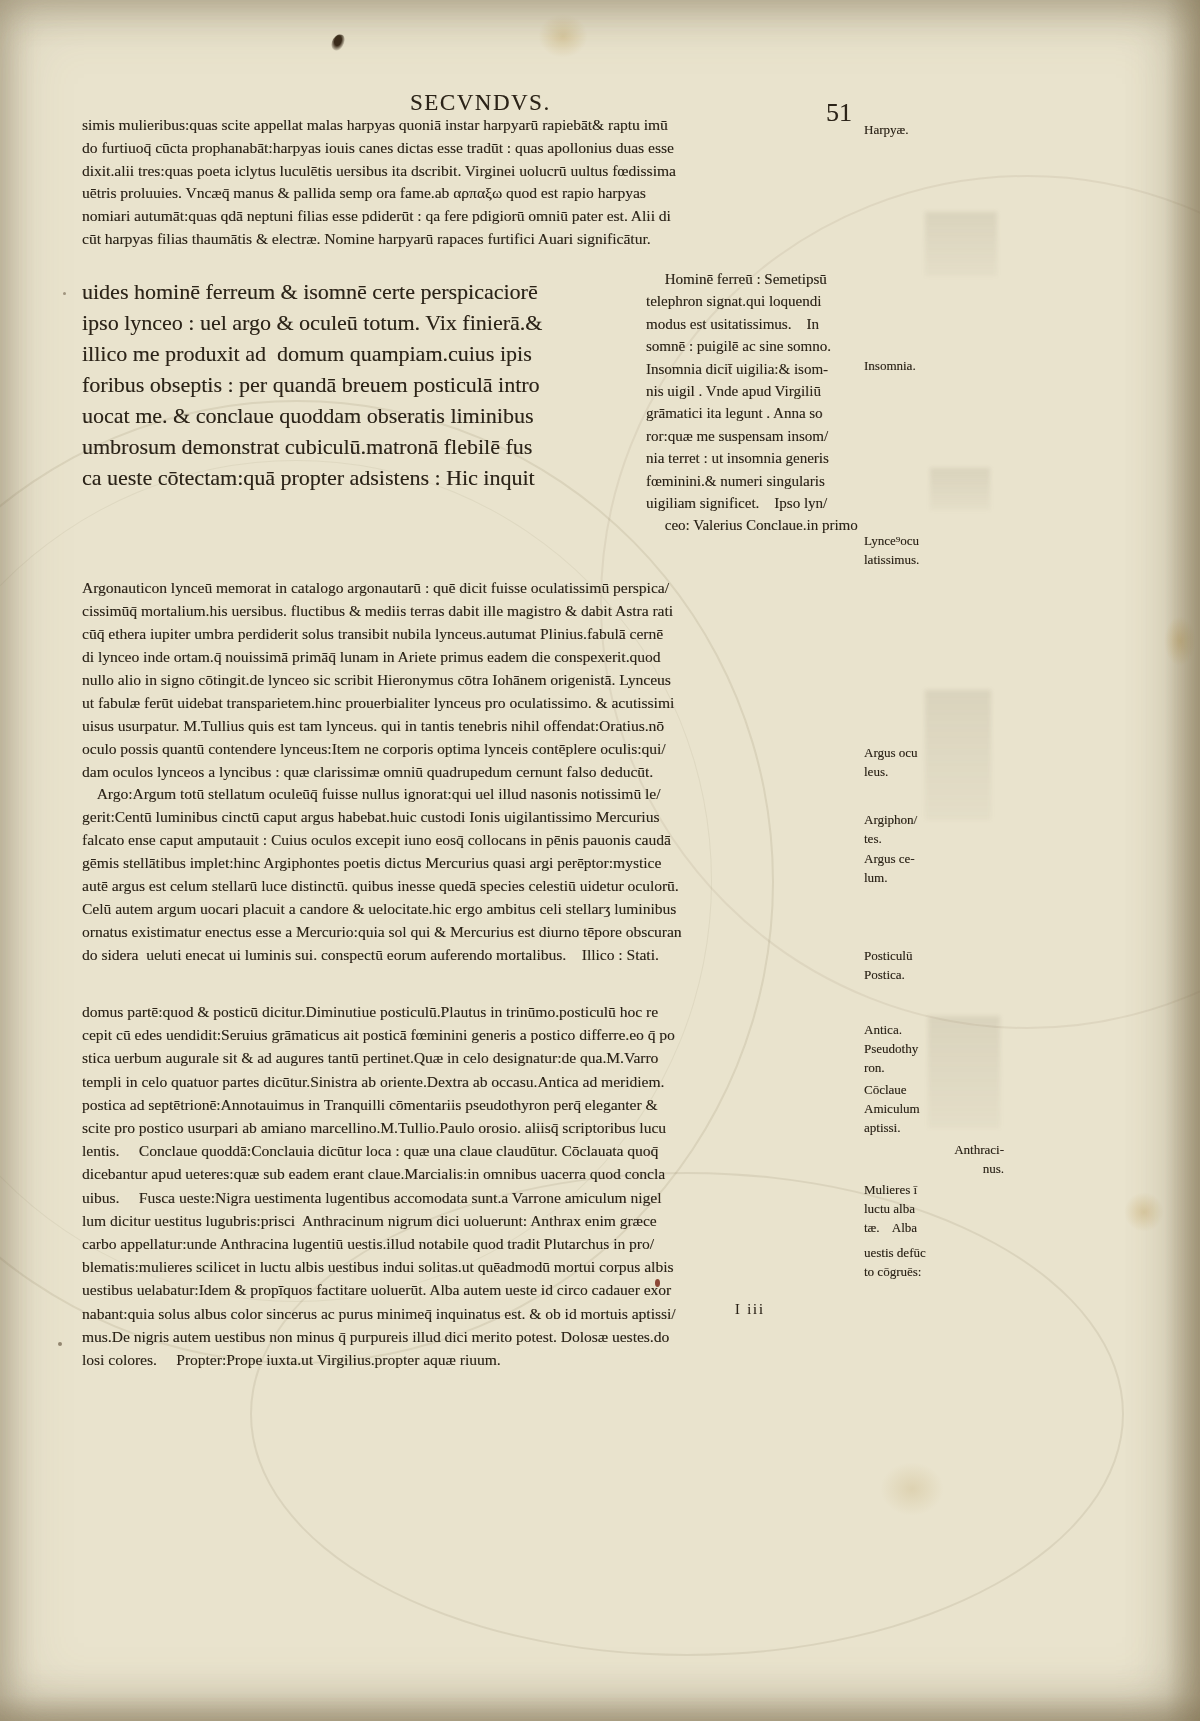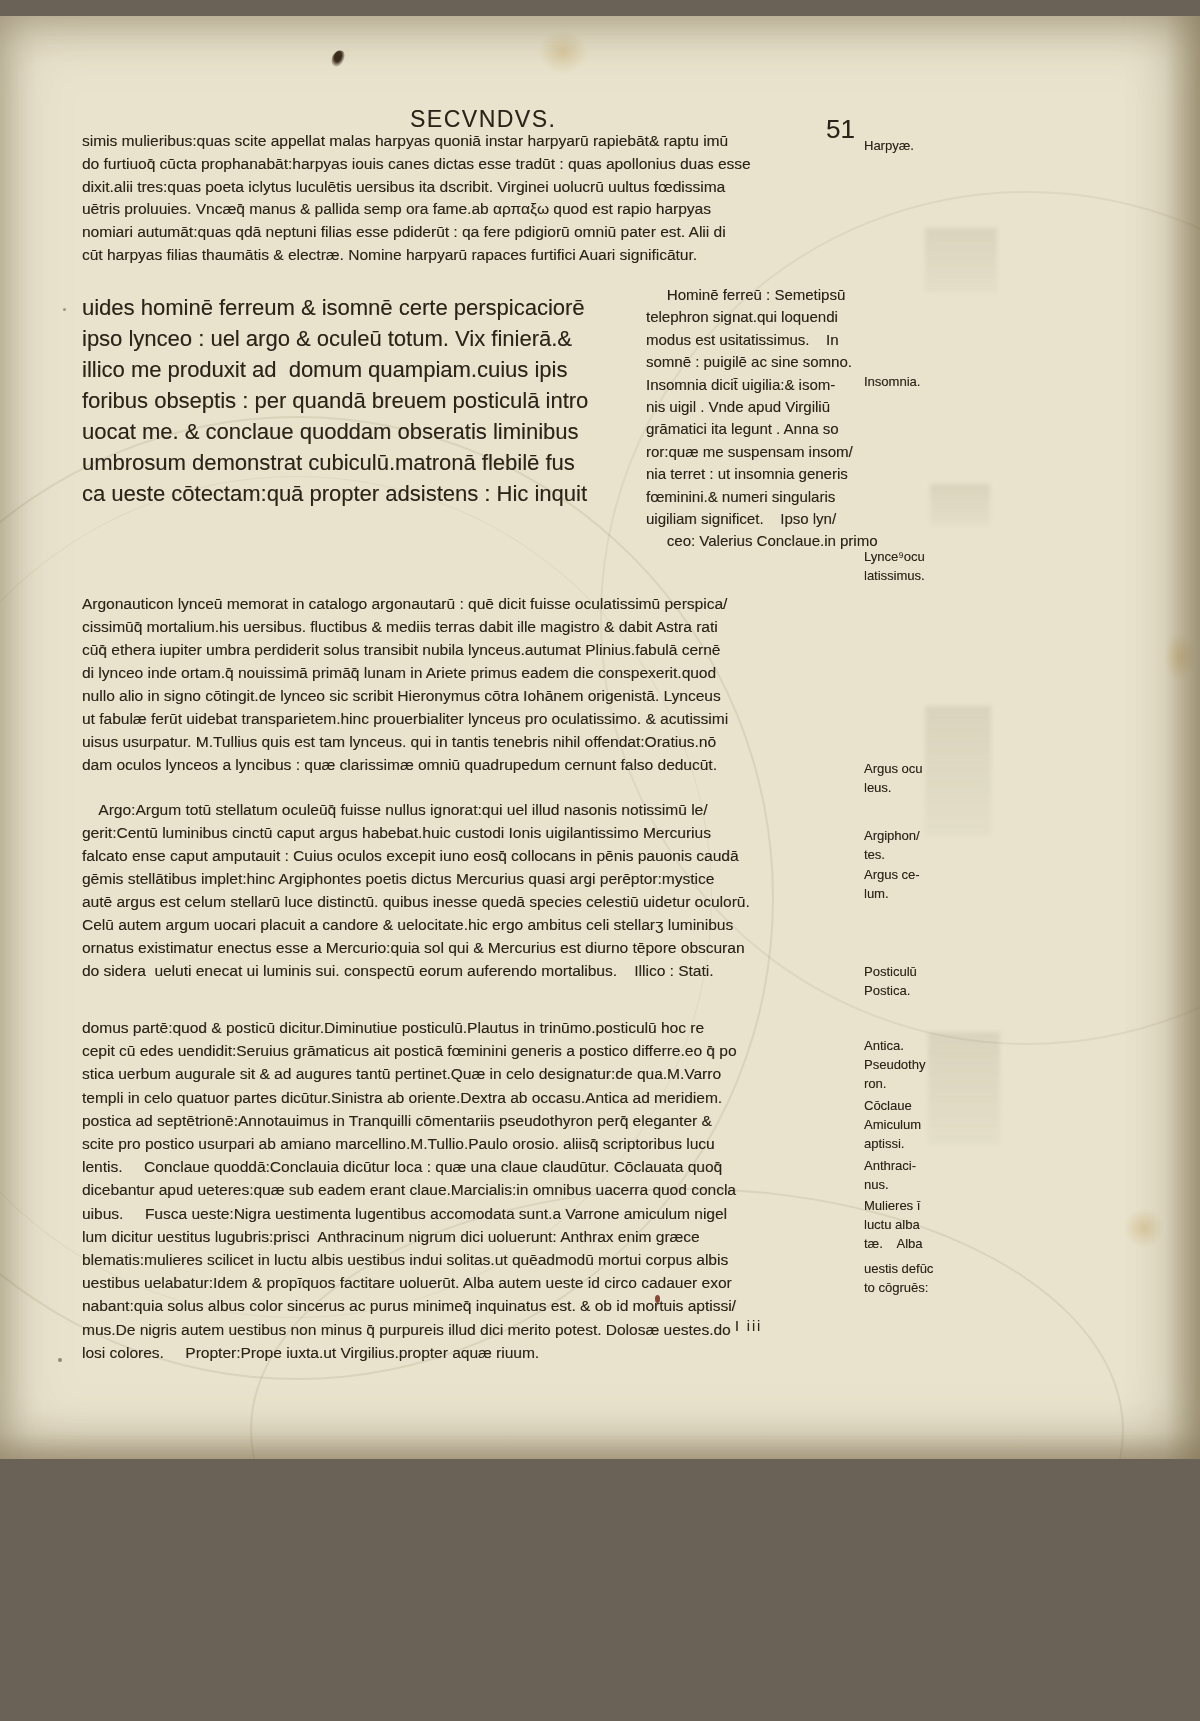--- a/index.html
+++ b/index.html
@@ -1,22 +1,22 @@
 <!DOCTYPE html>
 <html><head>
 <meta charset="utf-8">
 <style>
   html,body{margin:0;padding:0;background:#6b6257;}
   .page{
     position:relative;
-    width:1200px;height:1443px;
-    margin:16px auto;
+    width:1200px;height:1721px;
+    margin:0 auto;
     background-color:#e9e3cd;
     overflow:hidden;
-    font-family:Liberation Sans, sans-serif;
+    font-family:Liberation Serif, serif;
     color:#2b2318;
   }
   
   .page::after{
     content:"";position:absolute;inset:0;pointer-events:none;
     box-shadow:
       inset 0 0 70px rgba(120,105,75,0.28),
       inset -28px 0 45px rgba(105,90,60,0.25),
       inset 14px 0 30px rgba(120,105,75,0.14),
       inset 0 -22px 35px rgba(110,95,65,0.18),
@@ -125,20 +125,21 @@
     </div>
 
   <div class="b ink blk-lyn">
       <div class="tl">Argonauticon lynceū memorat in catalogo argonautarū : quē dicit fuisse oculatissimū perspica/</div>
       <div class="tl">cissimūq̄ mortalium.his uersibus. fluctibus &amp; mediis terras dabit ille magistro &amp; dabit Astra rati</div>
       <div class="tl">cūq̄ ethera iupiter umbra perdiderit solus transibit nubila lynceus.autumat Plinius.fabulā cernē</div>
       <div class="tl">di lynceo inde ortam.q̄ nouissimā primāq̄ lunam in Ariete primus eadem die conspexerit.quod</div>
       <div class="tl">nullo alio in signo cōtingit.de lynceo sic scribit Hieronymus cōtra Iohānem origenistā. Lynceus</div>
       <div class="tl">ut fabulæ ferūt uidebat transparietem.hinc prouerbialiter lynceus pro oculatissimo. &amp; acutissimi</div>
       <div class="tl">uisus usurpatur. M.Tullius quis est tam lynceus. qui in tantis tenebris nihil offendat:Oratius.nō</div>
+      <div class="tl">oculo possis quantū contendere lynceus:Item ne corporis optima lynceis contēplere oculis:qui/</div>
       <div class="tl">dam oculos lynceos a lyncibus : quæ clarissimæ omniū quadrupedum cernunt falso deducūt.</div>
     </div>
   <div class="b ink blk-arg">
       <div class="tl">    Argo:Argum totū stellatum oculeūq̄ fuisse nullus ignorat:qui uel illud nasonis notissimū le/</div>
       <div class="tl">gerit:Centū luminibus cinctū caput argus habebat.huic custodi Ionis uigilantissimo Mercurius</div>
       <div class="tl">falcato ense caput amputauit : Cuius oculos excepit iuno eosq̄ collocans in pēnis pauonis caudā</div>
       <div class="tl">gēmis stellātibus implet:hinc Argiphontes poetis dictus Mercurius quasi argi perēptor:mystice</div>
       <div class="tl">autē argus est celum stellarū luce distinctū. quibus inesse quedā species celestiū uidetur oculorū.</div>
       <div class="tl">Celū autem argum uocari placuit a candore &amp; uelocitate.hic ergo ambitus celi stellarʒ luminibus</div>
       <div class="tl">ornatus existimatur enectus esse a Mercurio:quia sol qui &amp; Mercurius est diurno tēpore obscuran</div>
@@ -148,20 +149,21 @@
       <div class="tl">domus partē:quod &amp; posticū dicitur.Diminutiue posticulū.Plautus in trinūmo.posticulū hoc re</div>
       <div class="tl">cepit cū edes uendidit:Seruius grāmaticus ait posticā fœminini generis a postico differre.eo q̄ po</div>
       <div class="tl">stica uerbum augurale sit &amp; ad augures tantū pertinet.Quæ in celo designatur:de qua.M.Varro</div>
       <div class="tl">templi in celo quatuor partes dicūtur.Sinistra ab oriente.Dextra ab occasu.Antica ad meridiem.</div>
       <div class="tl">postica ad septētrionē:Annotauimus in Tranquilli cōmentariis pseudothyron perq̄ eleganter &amp;</div>
       <div class="tl">scite pro postico usurpari ab amiano marcellino.M.Tullio.Paulo orosio. aliisq̄ scriptoribus lucu</div>
       <div class="tl">lentis.     Conclaue quoddā:Conclauia dicūtur loca : quæ una claue claudūtur. Cōclauata quoq̄</div>
       <div class="tl">dicebantur apud ueteres:quæ sub eadem erant claue.Marcialis:in omnibus uacerra quod concla</div>
       <div class="tl">uibus.     Fusca ueste:Nigra uestimenta lugentibus accomodata sunt.a Varrone amiculum nigel</div>
       <div class="tl">lum dicitur uestitus lugubris:prisci  Anthracinum nigrum dici uoluerunt: Anthrax enim græce</div>
+      <div class="tl">carbo appellatur:unde Anthracina lugentiū uestis.illud notabile quod tradit Plutarchus in pro/</div>
       <div class="tl">blematis:mulieres scilicet in luctu albis uestibus indui solitas.ut quēadmodū mortui corpus albis</div>
       <div class="tl">uestibus uelabatur:Idem &amp; propīquos factitare uoluerūt. Alba autem ueste id circo cadauer exor</div>
       <div class="tl">nabant:quia solus albus color sincerus ac purus minimeq̄ inquinatus est. &amp; ob id mortuis aptissi/</div>
       <div class="tl">mus.De nigris autem uestibus non minus q̄ purpureis illud dici merito potest. Dolosæ uestes.do</div>
       <div class="tl">losi colores.     Propter:Prope iuxta.ut Virgilius.propter aquæ riuum.</div>
     </div>
 
   <div class="b ink sig">I iii</div>
 
   <div>
@@ -194,21 +196,21 @@
       <div class="margin-note ink" style="top: 1020px;">
         <div class="tl">Antica.</div>
         <div class="tl">Pseudothy</div>
         <div class="tl">ron.</div>
       </div>
       <div class="margin-note ink" style="top: 1080px;">
         <div class="tl">Cōclaue</div>
         <div class="tl">Amiculum</div>
         <div class="tl">aptissi.</div>
       </div>
-      <div class="margin-note ink" style="top: 1140px;">
+      <div class="margin-note ink" style="top: 1140px; text-align: right;">
         <div class="tl">Anthraci-</div>
         <div class="tl">nus.</div>
       </div>
       <div class="margin-note ink" style="top: 1180px;">
         <div class="tl">Mulieres ī</div>
         <div class="tl">luctu alba</div>
         <div class="tl">tæ.    Alba</div>
       </div>
       <div class="margin-note ink" style="top: 1243px;">
         <div class="tl">uestis defūc</div>

